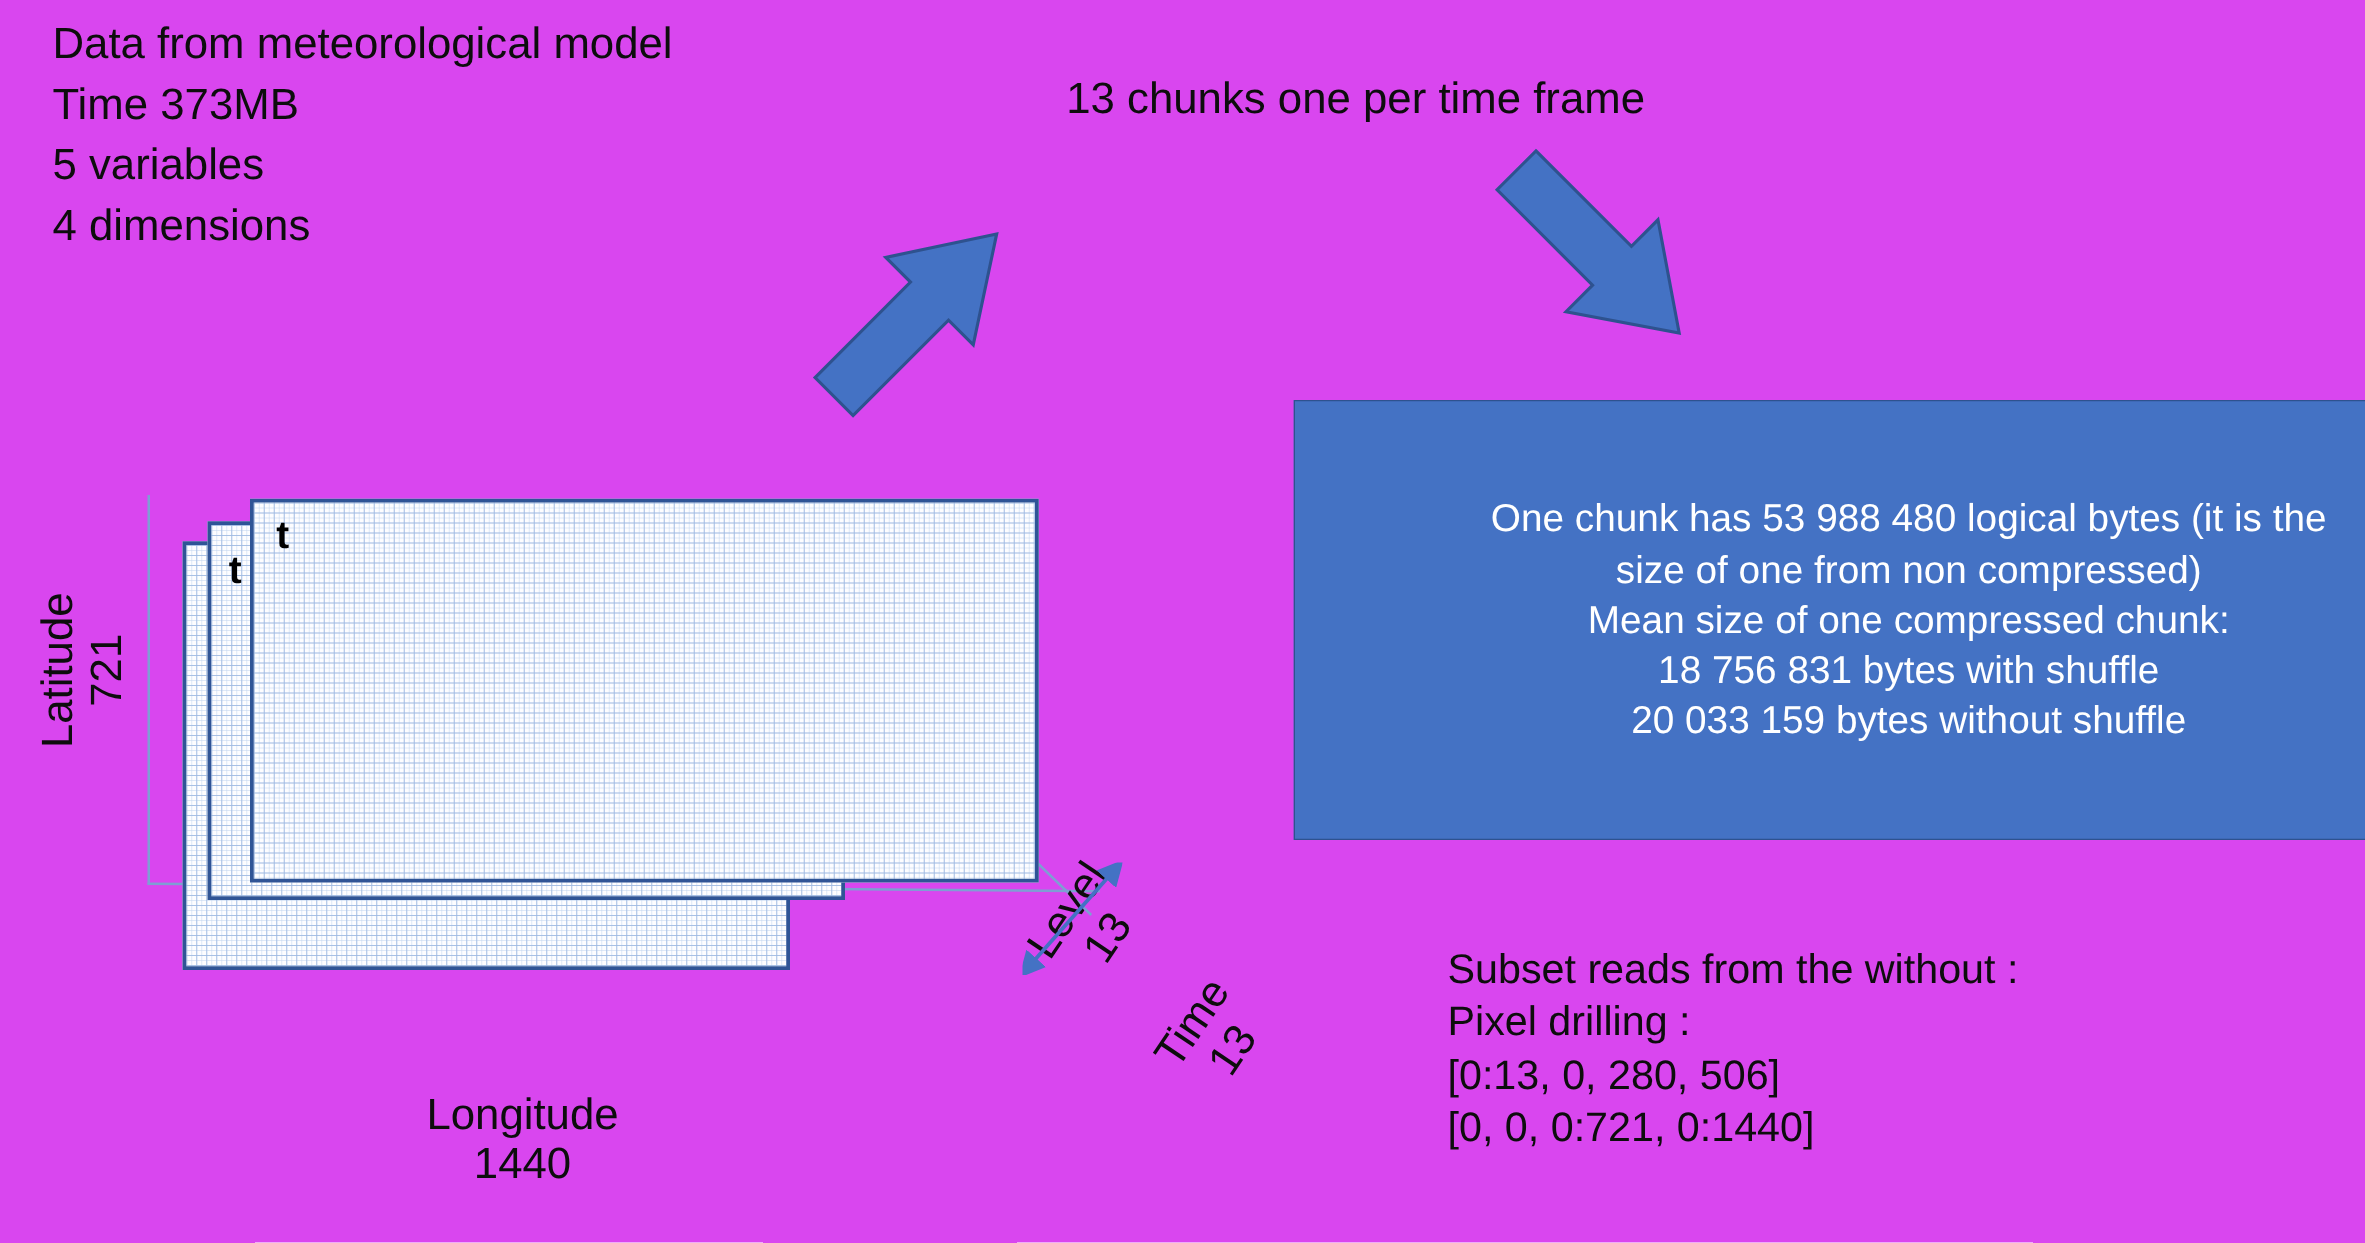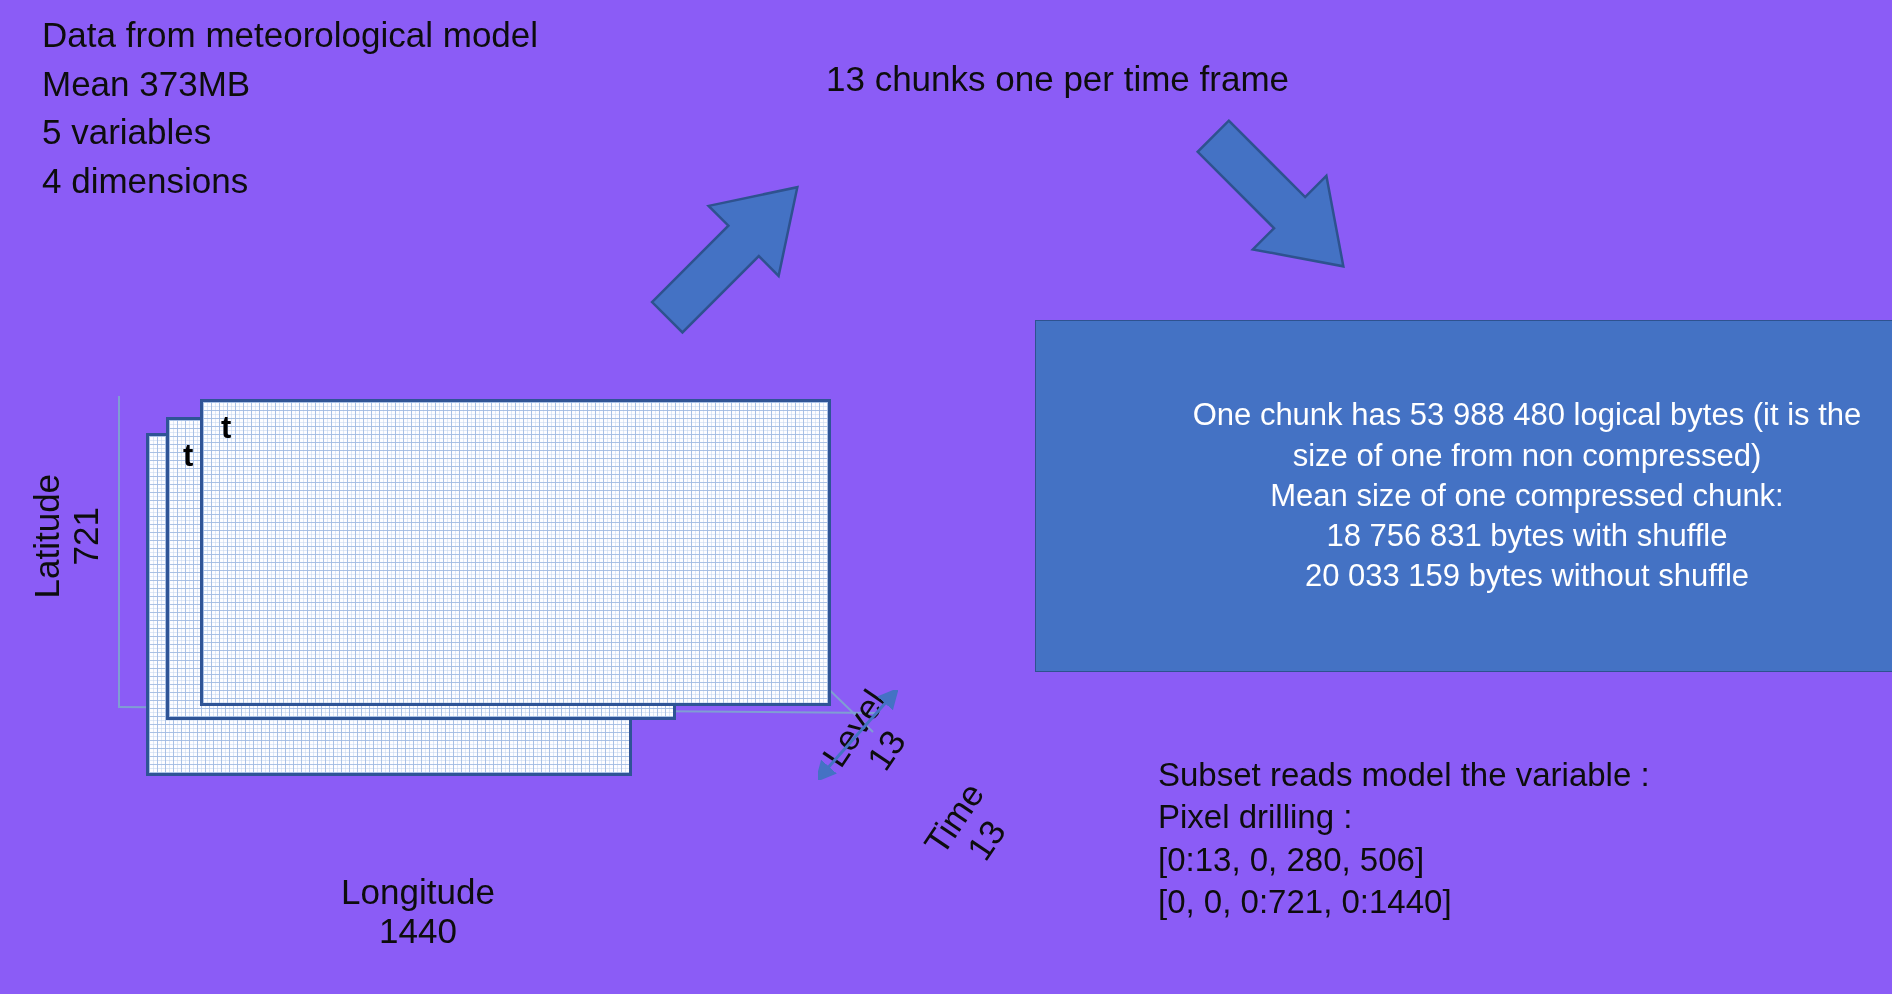--- a/index.html
+++ b/index.html
@@ -10,39 +10,39 @@
   }
   body {
     font-family: "Liberation Sans", sans-serif;
     color: #000000;
   }
   #slide {
     position: relative;
     width: 1892px;
     height: 994px;
     overflow: hidden;
-    background: #8b5cf6;
+    background: #d946ef;
   }
 
   
   .textblock {
     position: absolute;
     white-space: nowrap;
     color: #0d0d0d;
     line-height: 1.30;
   }
   #intro-block {
     left: 42px;
     top: 12px;
     font-size: 35px;
   }
   #intro-block div { margin-bottom: 3px; }
 
   #chunks-caption {
-    left: 826px;
+    left: 853px;
     top: 56px;
     font-size: 35px;
   }
 
   #subset-block {
     left: 1158px;
     top: 755px;
     font-size: 33px;
     line-height: 1.22;
   }
@@ -206,21 +206,21 @@
     z-index: 4;
   }
 </style>
 </head>
 <body>
 
 <div id="slide">
 
   <div class="textblock" id="intro-block">
     <div>Data from meteorological model</div>
-    <div>Mean 373MB</div>
+    <div>Time 373MB</div>
     <div>5 variables</div>
     <div>4 dimensions</div>
   </div>
 
   <div class="textblock" id="chunks-caption">13 chunks one per time frame</div>
 
   <div class="block-arrow" id="arrow-up">
     <svg viewBox="0 0 190 175" width="190" height="175" aria-hidden="true">
       <g transform="rotate(-45 95 87.5)">
         <polygon points="2,66 110,66 110,38 186,87.5 110,137 110,109 2,109" fill="#4472C4" stroke="#2E528F" stroke-width="2.5" stroke-linejoin="miter"></polygon>
@@ -240,21 +240,21 @@
     <div class="lines">
       <div>One chunk has 53 988 480 logical bytes (it is the</div>
       <div>size of one from non compressed)</div>
       <div>Mean size of one compressed chunk:</div>
       <div>18 756 831 bytes with shuffle</div>
       <div>20 033 159 bytes without shuffle</div>
     </div>
   </div>
 
   <div class="textblock" id="subset-block">
-    <div>Subset reads model the variable :</div>
+    <div>Subset reads from the without :</div>
     <div>Pixel drilling :</div>
     <div>[0:13, 0, 280, 506]</div>
     <div>[0, 0, 0:721, 0:1440]</div>
   </div>
 
   <div class="axis-line" id="axis-vertical"></div>
   <div class="axis-line" id="axis-horizontal"></div>
   <div class="axis-line" id="axis-depth"></div>
 
   <div class="panel" id="panel-back"></div>

